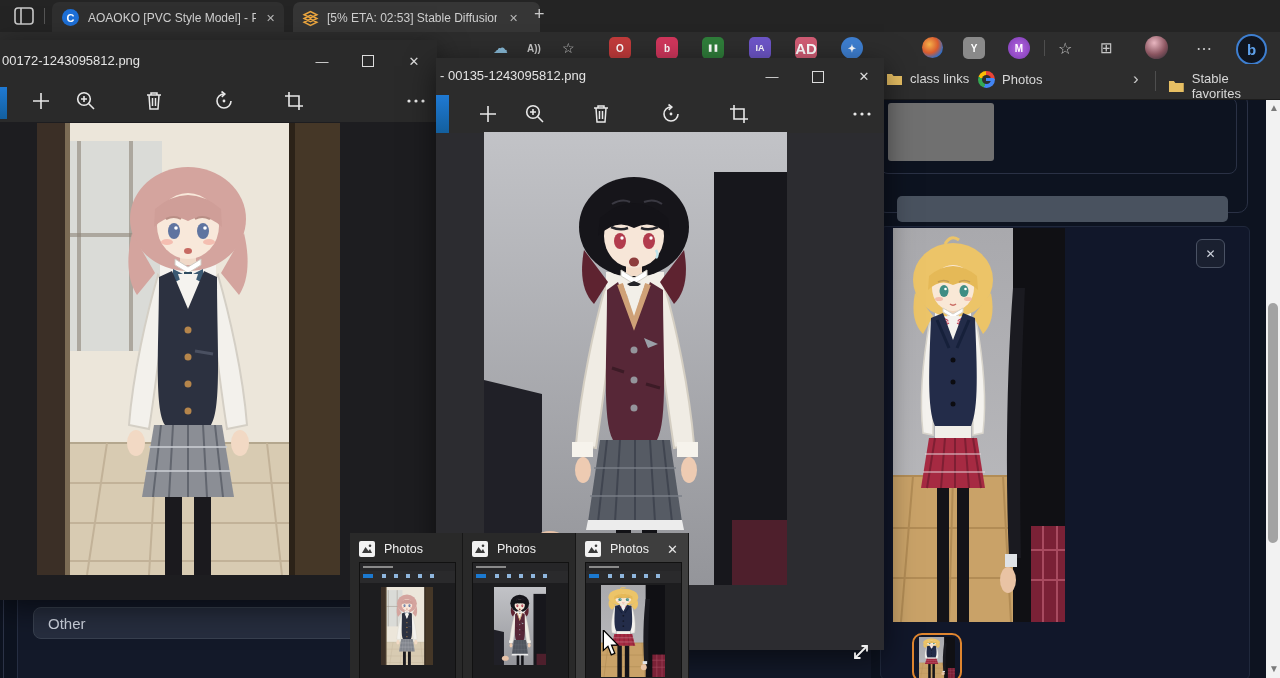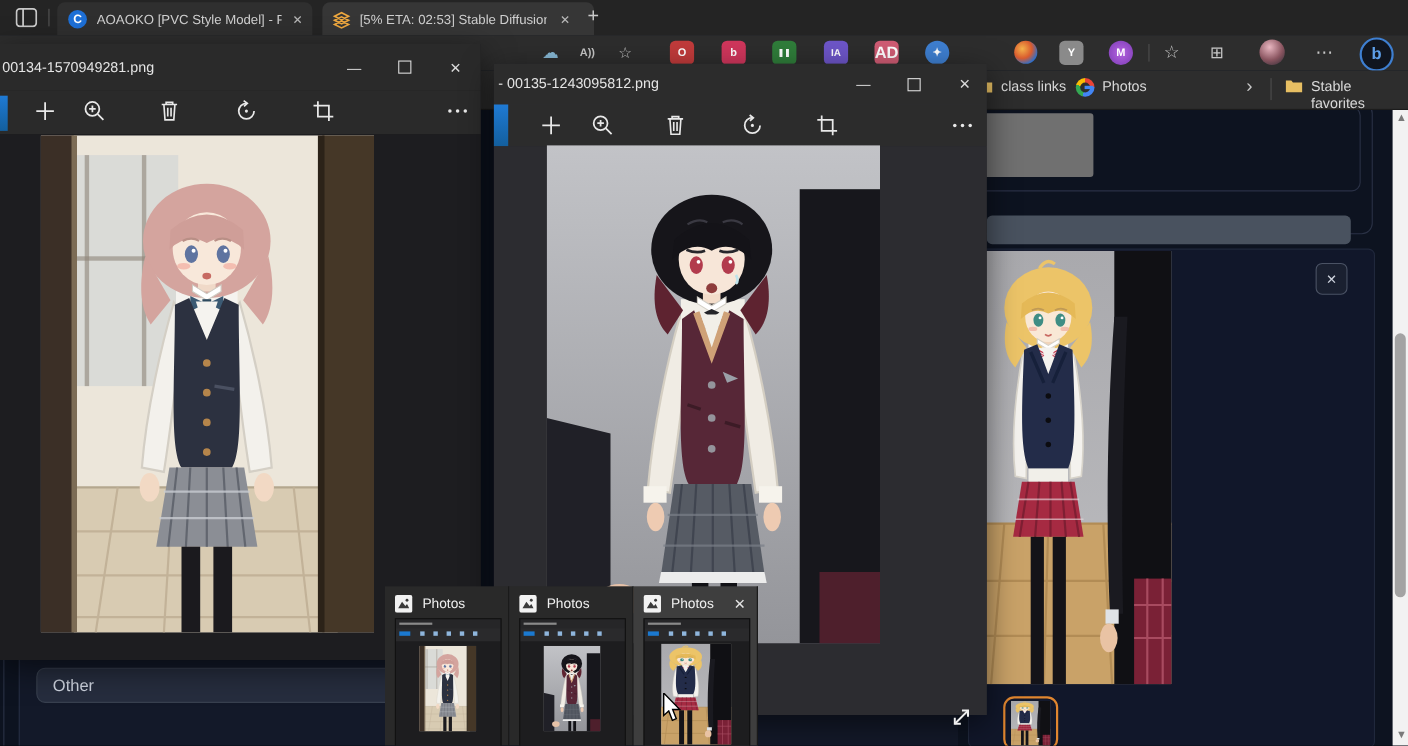--- a/index.html
+++ b/index.html
@@ -12,21 +12,21 @@
   .tab{top:2px;height:30px;display:flex;align-items:center;gap:8px;padding:0 8px;
        color:#cfcfcf;font-size:12px;border-radius:7px 7px 0 0;}
   .tab .t{white-space:nowrap;overflow:hidden;max-width:170px;}
   .tclose{color:#b6b6b6;font-size:11px;padding:2px 4px;}
   .toolbar{left:0;top:32px;width:1280px;height:32px;background:#2d2d2d;z-index:1;}
   .favbar{left:0;top:64px;width:1280px;height:35px;background:#2d2d2d;
           border-bottom:1px solid #1c1c1c;z-index:1;color:#d6d6d6;font-size:13px;}
   .chip{width:22px;height:22px;border-radius:5px;color:#fff;font-size:10px;font-weight:bold;
         display:flex;align-items:center;justify-content:center;top:5px;}
   .exticon{top:5px;height:22px;display:flex;align-items:center;justify-content:center;color:#c6c6c6;}
-  .favitem{top:7px;display:flex;gap:7px;color:#d8d8d8;}
+  .favitem{top:7px;display:flex;align-items:center;gap:7px;color:#d8d8d8;}
   
   .pborder{border:1px solid #2a3145;border-radius:10px;}
   .slatebar{background:#49525f;border-radius:5px;}
   .nonebar{background:#262d3e;border:1px solid #38404f;border-radius:8px;
            color:#cdd3de;font-size:15px;display:flex;align-items:center;padding-left:14px;}
   .xbtn{border:1px solid #4a5264;background:#1a2030;border-radius:6px;color:#cfd4de;
         display:flex;align-items:center;justify-content:center;font-size:12px;}
   .scrolltrack{background:#f2f2f2;}
   .scrollthumb{background:#a3a3a3;border-radius:5px;}
   .sarrow{color:#7a7a7a;font-size:10px;line-height:10px;}
@@ -315,21 +315,21 @@
 
     <div class="a scrolltrack" style="left:1266px;top:0;width:14px;height:579px">
       <div class="a sarrow" style="left:3px;top:4px">▲</div>
       <div class="a scrollthumb" style="left:2px;top:204px;width:10px;height:240px"></div>
       <div class="a sarrow" style="left:3px;top:565px">▼</div>
     </div>
   </div>
 
   <div class="a pwin" style="left:0;top:40px;width:437px;height:560px;z-index:5">
     <div class="a ptitle" style="left:0;top:0;width:437px;height:42px;background:#2a2a2a">
-      <span class="a" style="left:2px;top:13px">00134-1570949281.png</span>
+      <span class="a" style="left:2px;top:13px">00172-1243095812.png</span>
       <div class="a wctl" style="left:299px">
         <span>—</span>
       </div>
       <div class="a wctl" style="left:345px">
         <span class="maxbox"></span>
       </div>
       <div class="a wctl" style="left:391px">
         <span>✕</span>
       </div>
     </div>
@@ -359,21 +359,21 @@
         <circle cx="19" cy="12" r="1.6" fill="#e8e8e8"></circle>
       </svg>
     </div>
     <div class="a" style="left:0;top:82px;width:437px;height:478px;background:#1d1d20">
       <svg class="a" style="left:37px;top:1px" width="303" height="452">
         <use href="#g1"></use>
       </svg>
     </div>
   </div>
 
-  <div class="a pwin" style="left:449px;top:58px;width:448px;height:592px;background:#2c2c30;z-index:6">
+  <div class="a pwin" style="left:436px;top:58px;width:448px;height:592px;background:#2c2c30;z-index:6">
     <div class="a ptitle" style="left:0;top:0;width:448px;height:37px;background:#2c2c2c">
       <span class="a" style="left:4px;top:10px">- 00135-1243095812.png</span>
       <div class="a wctl" style="left:313px">
         <span>—</span>
       </div>
       <div class="a wctl" style="left:359px">
         <span class="maxbox"></span>
       </div>
       <div class="a wctl" style="left:405px">
         <span>✕</span>

